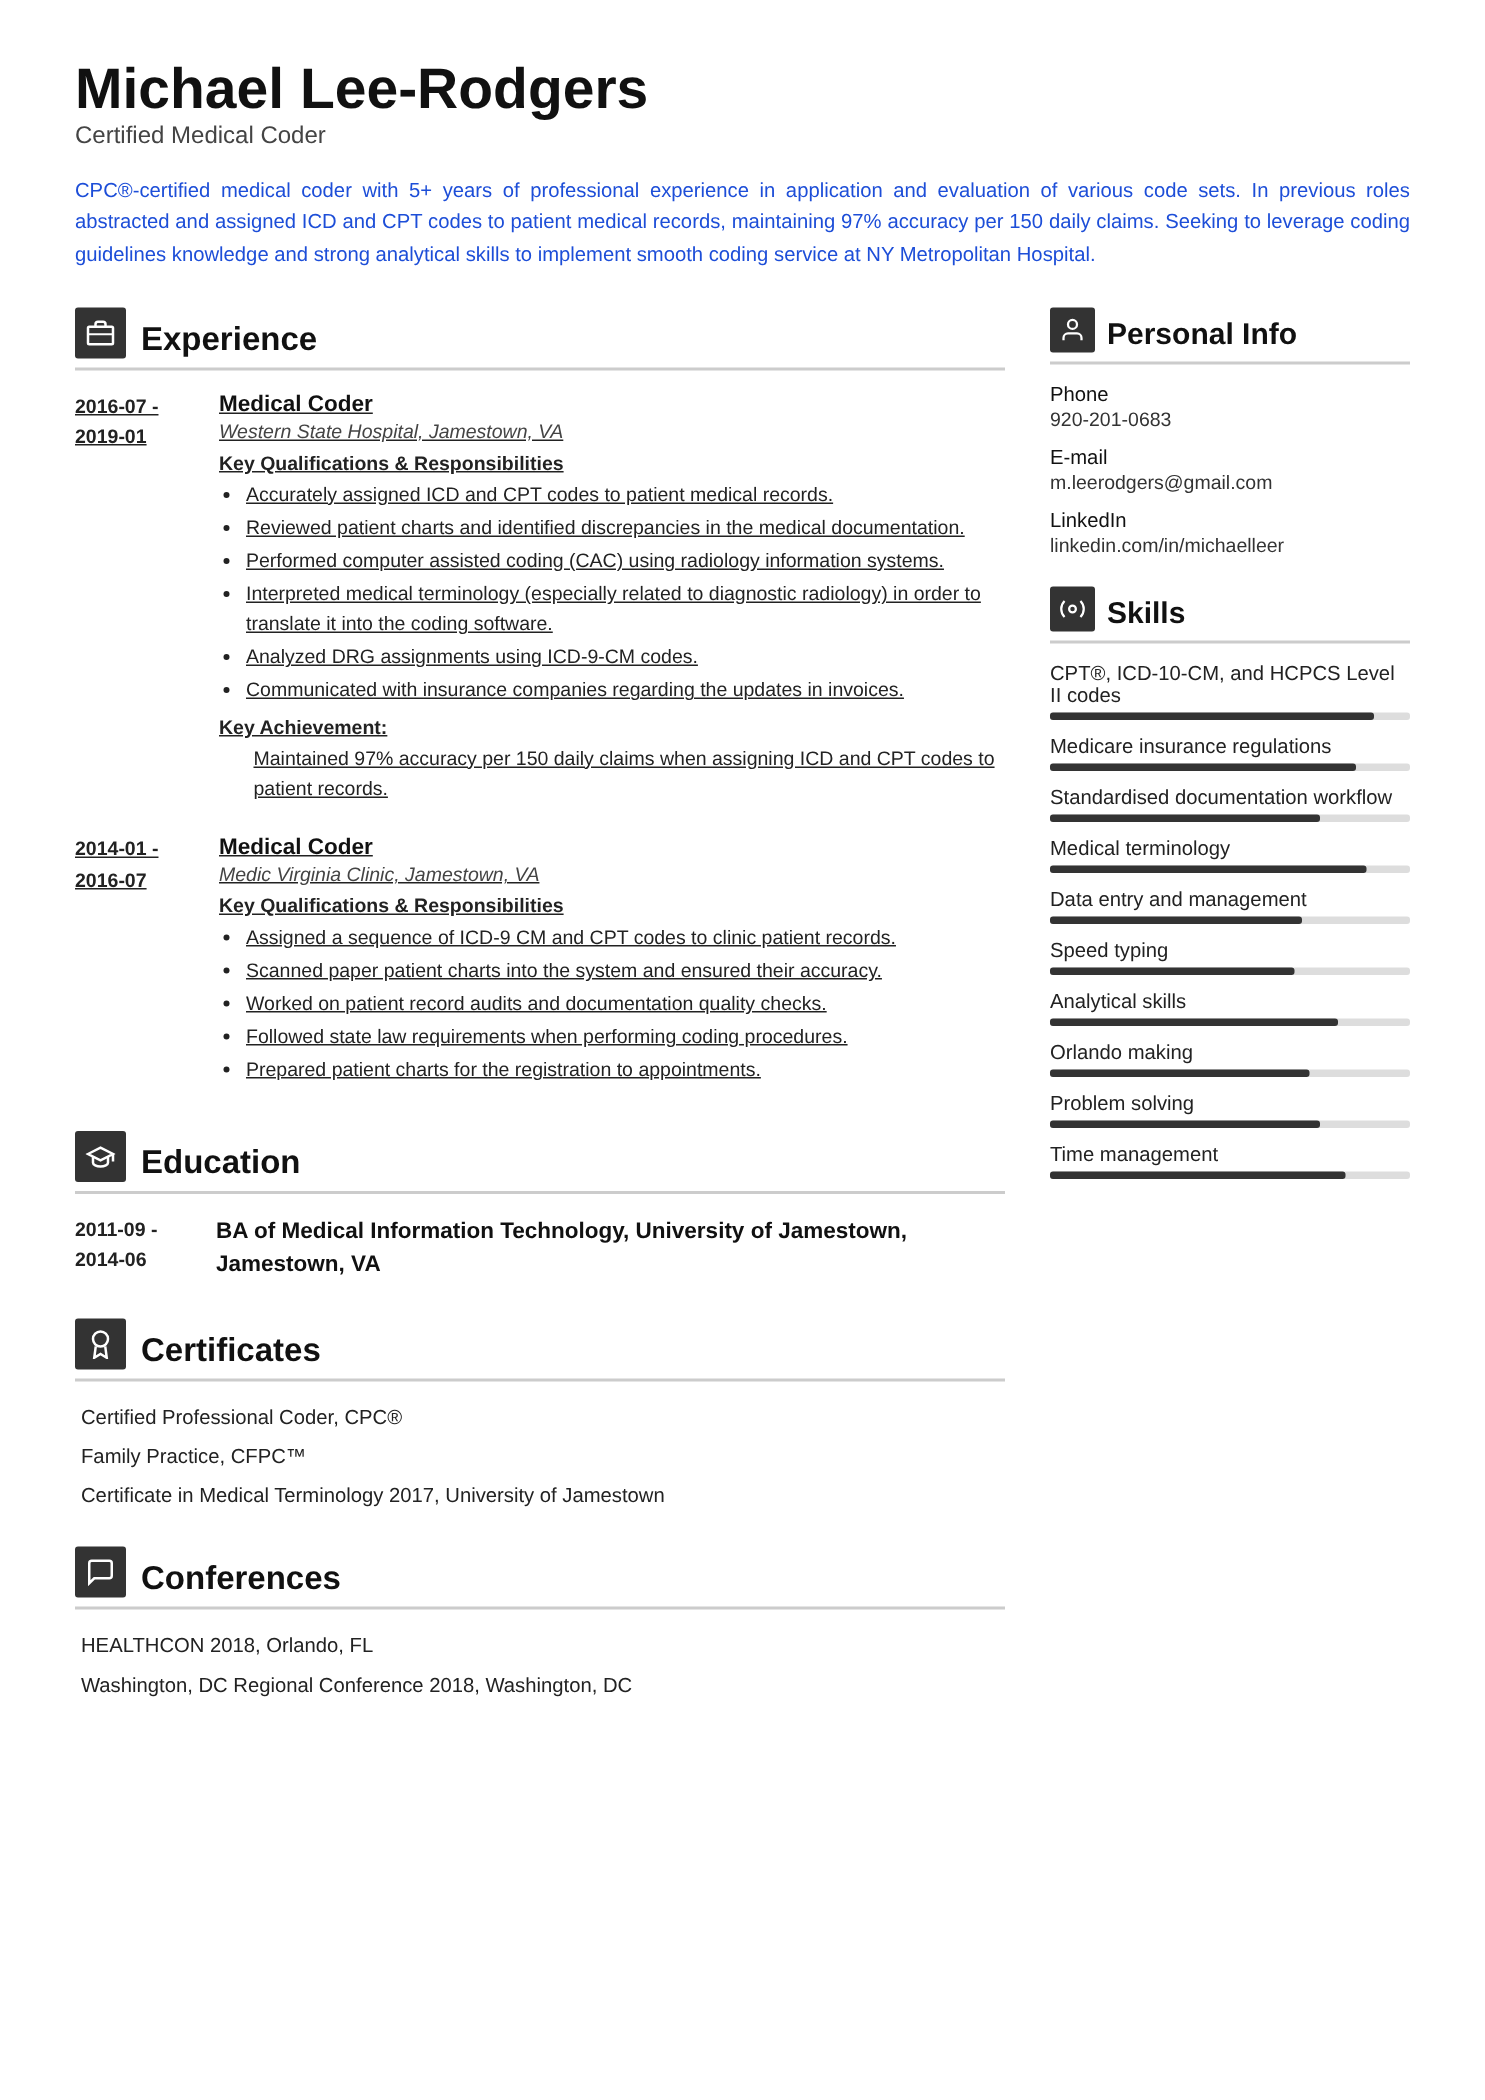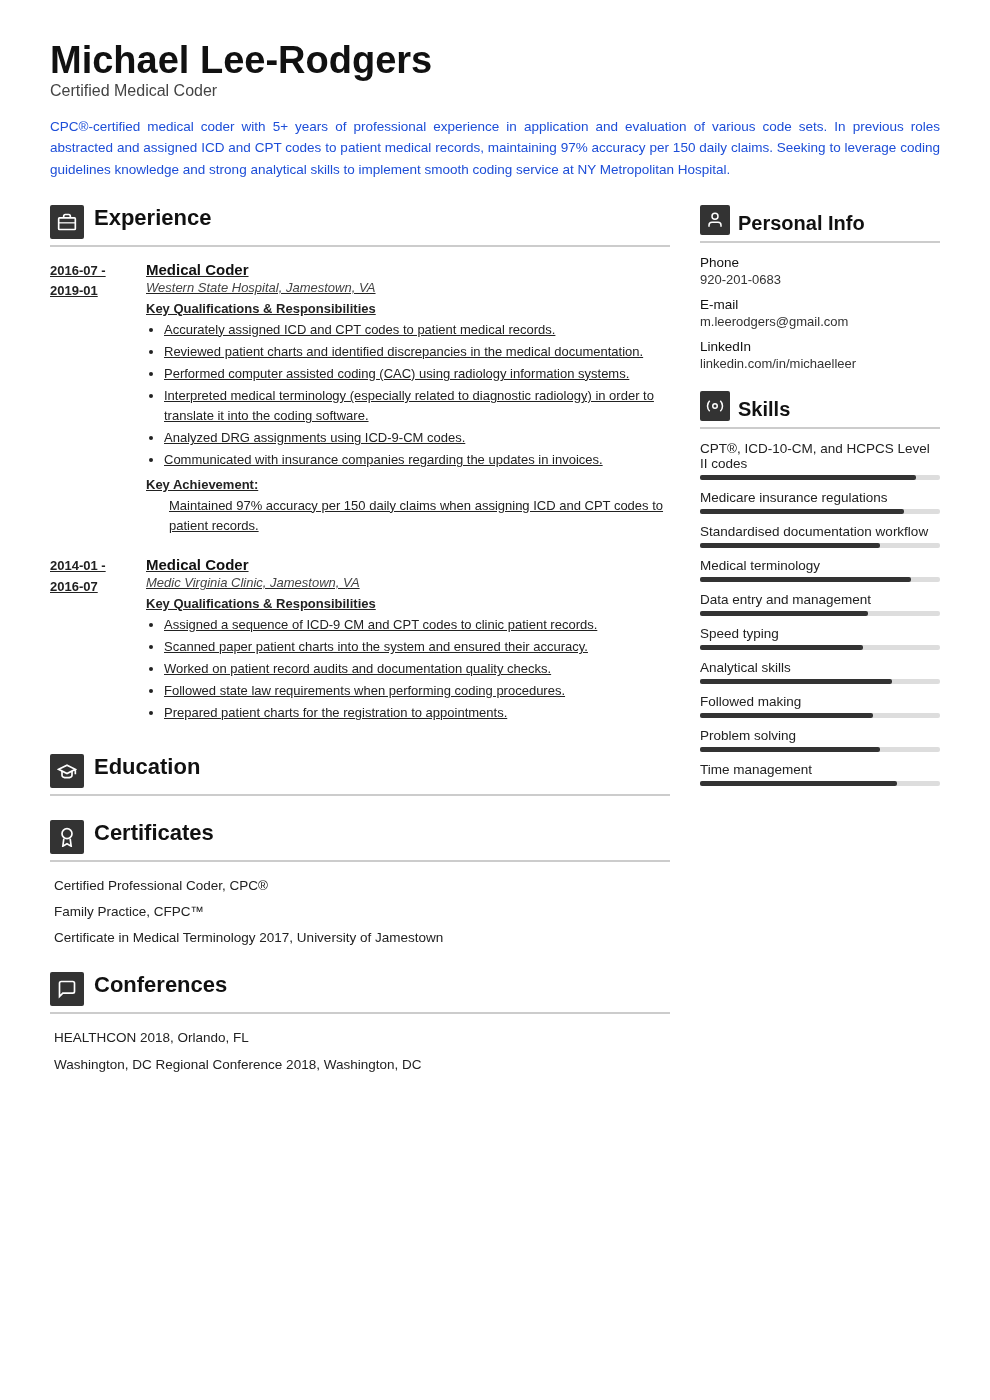--- a/index.html
+++ b/index.html
@@ -46,21 +46,21 @@
       width: 240px;
       flex-shrink: 0;
     }
 
     .section {
       margin-bottom: 24px;
     }
 
     .section-header {
       display: flex;
-      align-items: flex-start;
+      align-items: flex-end;
       gap: 10px;
       border-bottom: 2px solid #ccc;
       padding-bottom: 6px;
       margin-bottom: 14px;
     }
 
     .section-icon {
       width: 34px;
       height: 34px;
       background: #333;
@@ -299,20 +299,26 @@
     <div class="section">
       <div class="section-header">
         <div class="section-icon">
           <svg width="20" height="20" viewBox="0 0 24 24" fill="none" stroke="white" stroke-width="2">
             <path d="M22 10v6M2 10l10-5 10 5-10 5-10-5z"></path>
             <path d="M6 12v5c0 1.657 2.686 3 6 3s6-1.343 6-3v-5"></path>
           </svg>
         </div>
         <span class="section-title">Education</span>
       </div>
+      <div id="education-entries">
+          <div class="edu-entry">
+    <div class="edu-dates">2011-09 -<br>2014-06</div>
+    <div class="edu-content">BA of Medical Information Technology,  University of Jamestown, Jamestown, VA</div>
+  </div>
+        </div>
     </div>
 
     <div class="section">
       <div class="section-header">
         <div class="section-icon">
           <svg width="20" height="20" viewBox="0 0 24 24" fill="none" stroke="white" stroke-width="2">
             <circle cx="12" cy="8" r="6"></circle>
             <path d="M8.21 13.89L7 23l5-3 5 3-1.21-9.12"></path>
           </svg>
         </div>
@@ -409,21 +415,21 @@
       <div class="skill-bar-fill" style="width:68%"></div>
     </div>
   </div>
           <div class="skill-item">
     <div class="skill-name">Analytical skills</div>
     <div class="skill-bar-bg">
       <div class="skill-bar-fill" style="width:80%"></div>
     </div>
   </div>
           <div class="skill-item">
-    <div class="skill-name">Followed making</div>
+    <div class="skill-name">Orlando making</div>
     <div class="skill-bar-bg">
       <div class="skill-bar-fill" style="width:72%"></div>
     </div>
   </div>
           <div class="skill-item">
     <div class="skill-name">Problem solving</div>
     <div class="skill-bar-bg">
       <div class="skill-bar-fill" style="width:75%"></div>
     </div>
   </div>

